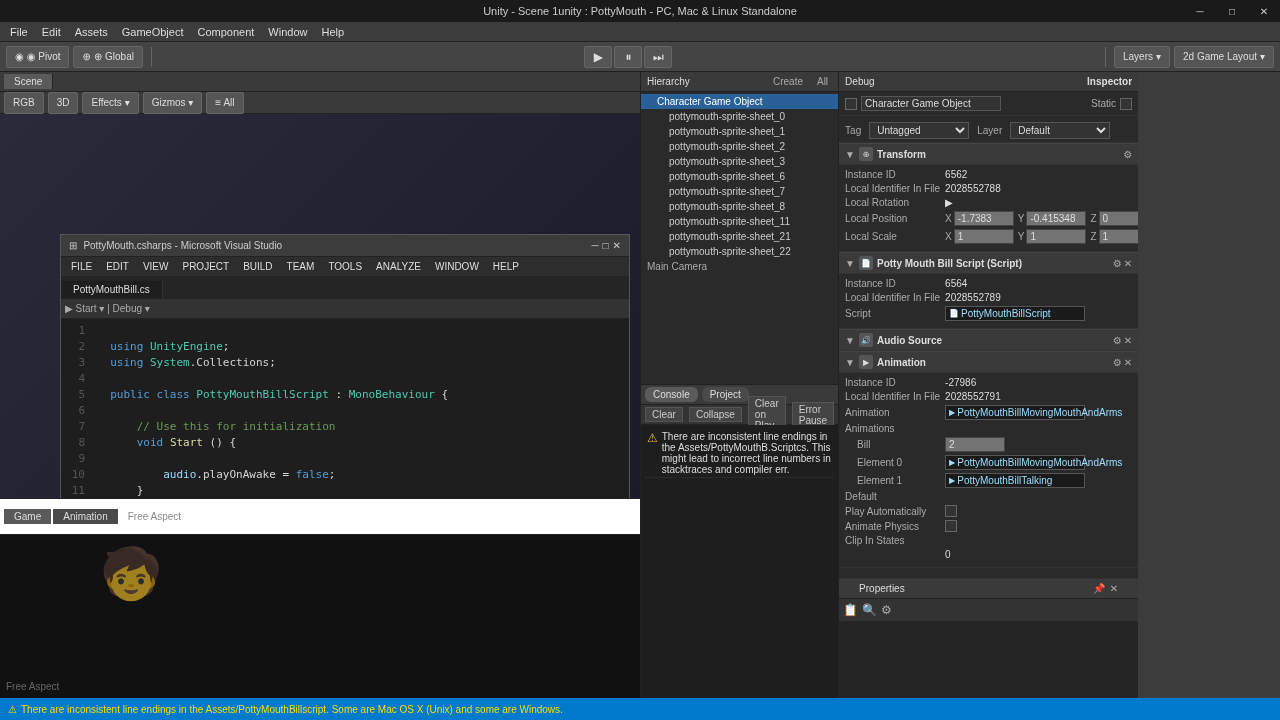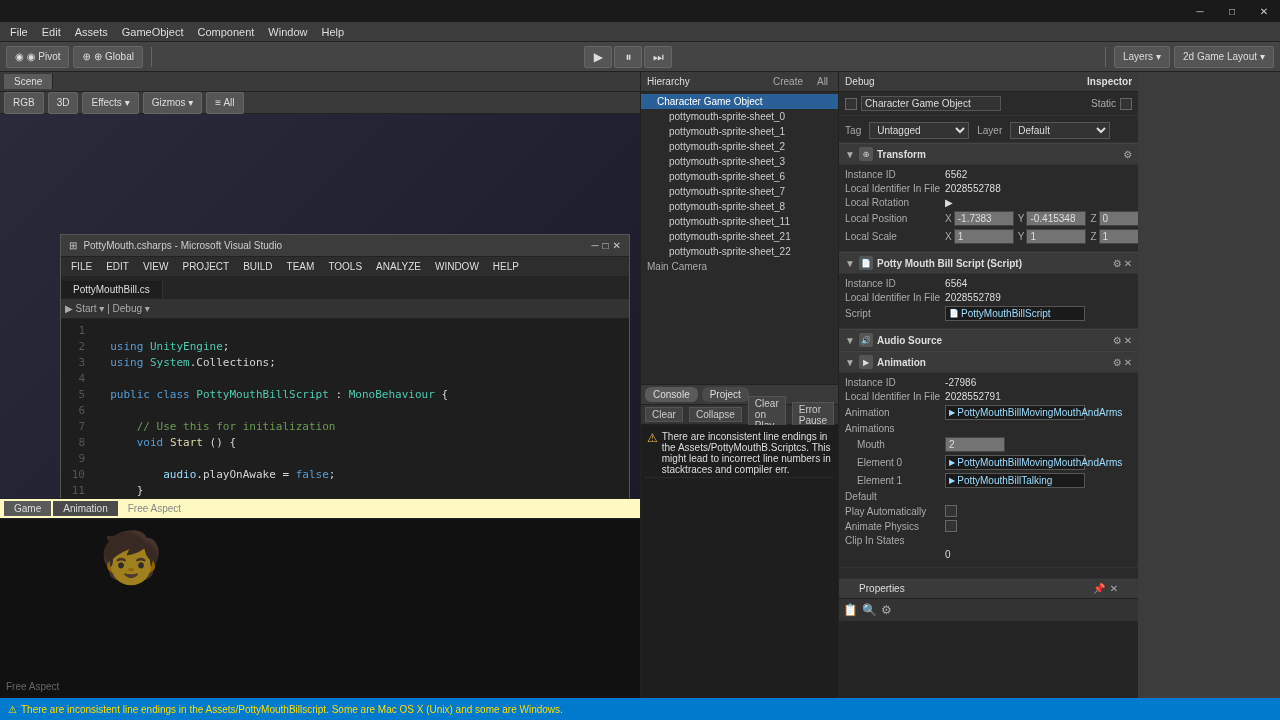--- a/index.html
+++ b/index.html
@@ -242,22 +242,22 @@
 
     
     #game-panel {
       height: 200px;
       background: #2a2a2a;
       border-top: 1px solid #222;
       display: flex;
       flex-direction: column;
     }
     #game-tabs {
-      height: 20px;
-      background: #fef9c3;
+      height: 36px;
+      background: #ffffff;
       display: flex;
       align-items: center;
       padding: 0 4px;
       gap: 2px;
       border-bottom: 1px solid #222;
     }
     .g-tab {
       padding: 2px 10px;
       font-size: 10px;
       cursor: pointer;
@@ -563,20 +563,21 @@
       display: inline-flex;
       align-items: center;
       gap: 2px;
     }
     .ref-icon { font-size: 8px; }
   </style>
 </head>
 <body>
 
 <div id="title-bar">
+  <span>Unity - Scene 1unity : PottyMouth - PC, Mac &amp; Linux Standalone</span>
   <div class="win-controls">
     <div class="win-btn">─</div>
     <div class="win-btn">□</div>
     <div class="win-btn close">✕</div>
   </div>
 </div>
 
 <div id="menu-bar">
   <span class="menu-item">File</span>
   <span class="menu-item">Edit</span>
@@ -905,21 +906,21 @@
           <span class="prop-label">Animation</span>
           <span class="ref-box">
             <span class="ref-icon">▶</span>
             <span>PottyMouthBillMovingMouthAndArms</span>
           </span>
         </div>
         <div class="prop-row">
           <span class="prop-label">Animations</span>
         </div>
         <div class="prop-row">
-          <span class="prop-label" style="padding-left:12px;">Mouth</span>
+          <span class="prop-label" style="padding-left:12px;">Bill</span>
           <input class="prop-input" value="2" style="">
         </div>
         <div class="prop-row">
           <span class="prop-label" style="padding-left:12px;">Element 0</span>
           <span class="ref-box">
             <span class="ref-icon">▶</span>
             <span>PottyMouthBillMovingMouthAndArms</span>
           </span>
         </div>
         <div class="prop-row">

